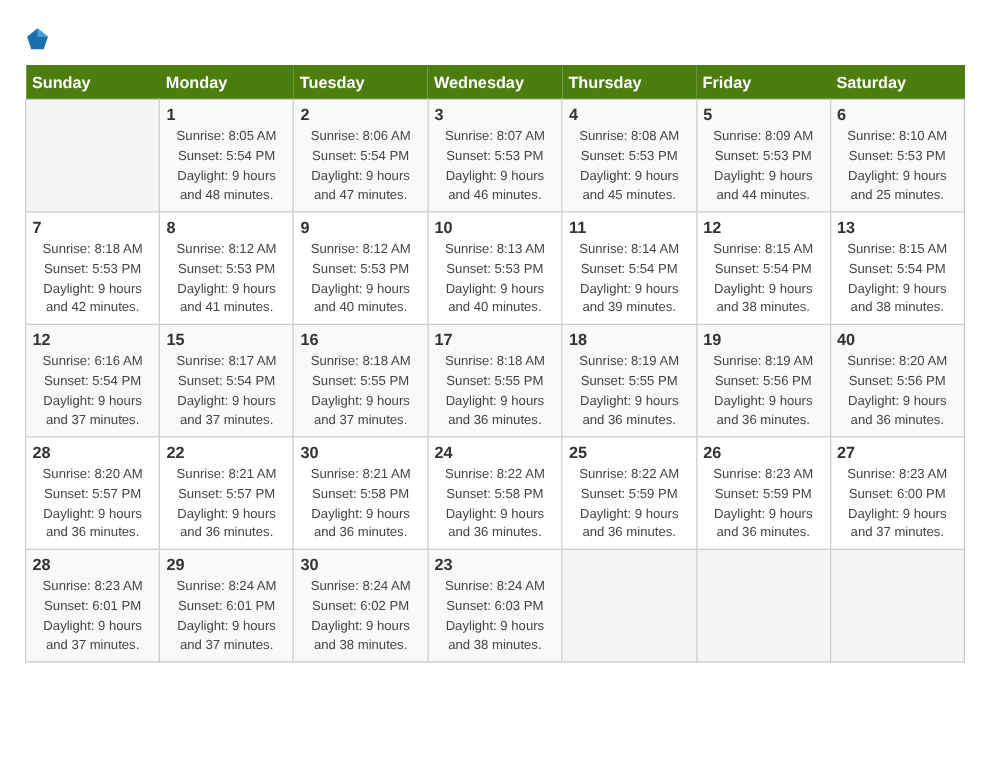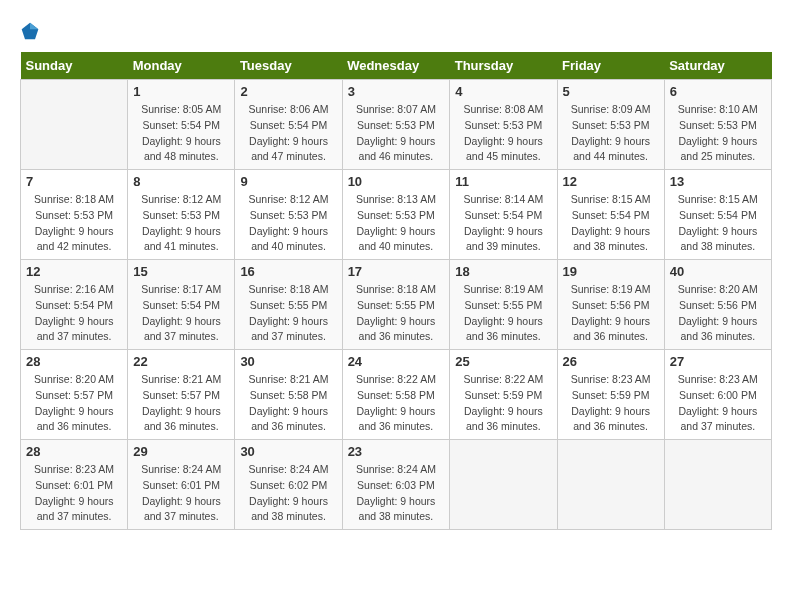--- a/index.html
+++ b/index.html
@@ -222,21 +222,21 @@
           <span>Sunrise: 8:15 AM</span><br>
           <span>Sunset: 5:54 PM</span><br>
           <span>Daylight: 9 hours and 38 minutes.</span>
         </div>
       </td>
       </tr>
       <tr>
         <td>
         <span class="day-number">12</span>
         <div class="day-info">
-          <span>Sunrise: 2:16 AM</span><br>
+          <span>Sunrise: 6:16 AM</span><br>
           <span>Sunset: 5:54 PM</span><br>
           <span>Daylight: 9 hours and 37 minutes.</span>
         </div>
       </td>
         <td>
         <span class="day-number">15</span>
         <div class="day-info">
           <span>Sunrise: 8:17 AM</span><br>
           <span>Sunset: 5:54 PM</span><br>
           <span>Daylight: 9 hours and 37 minutes.</span>

